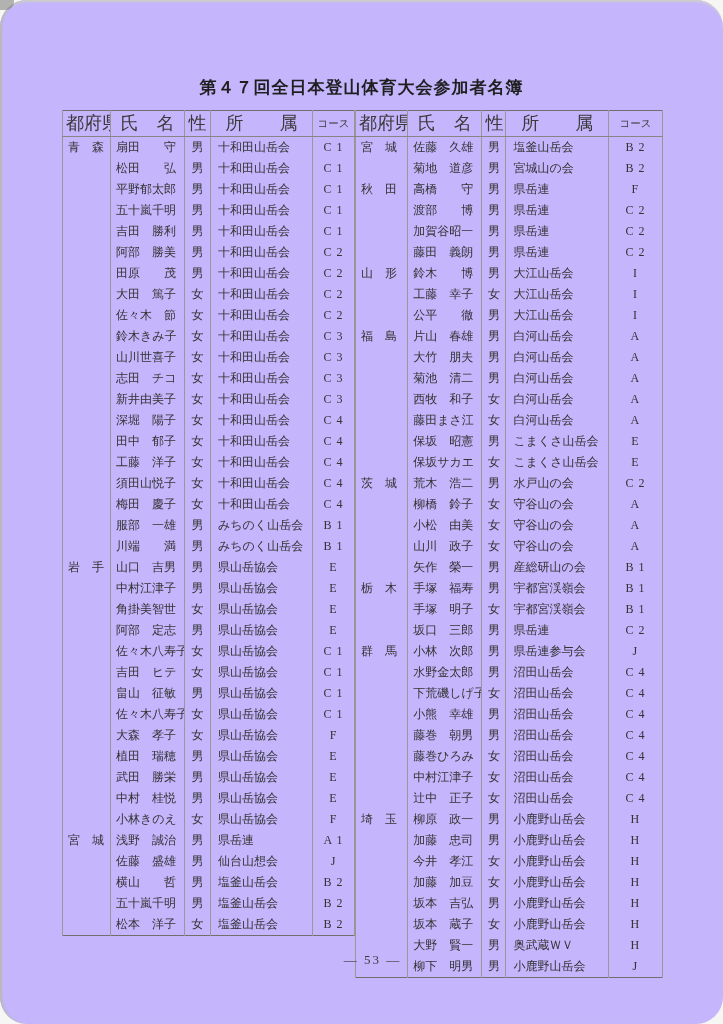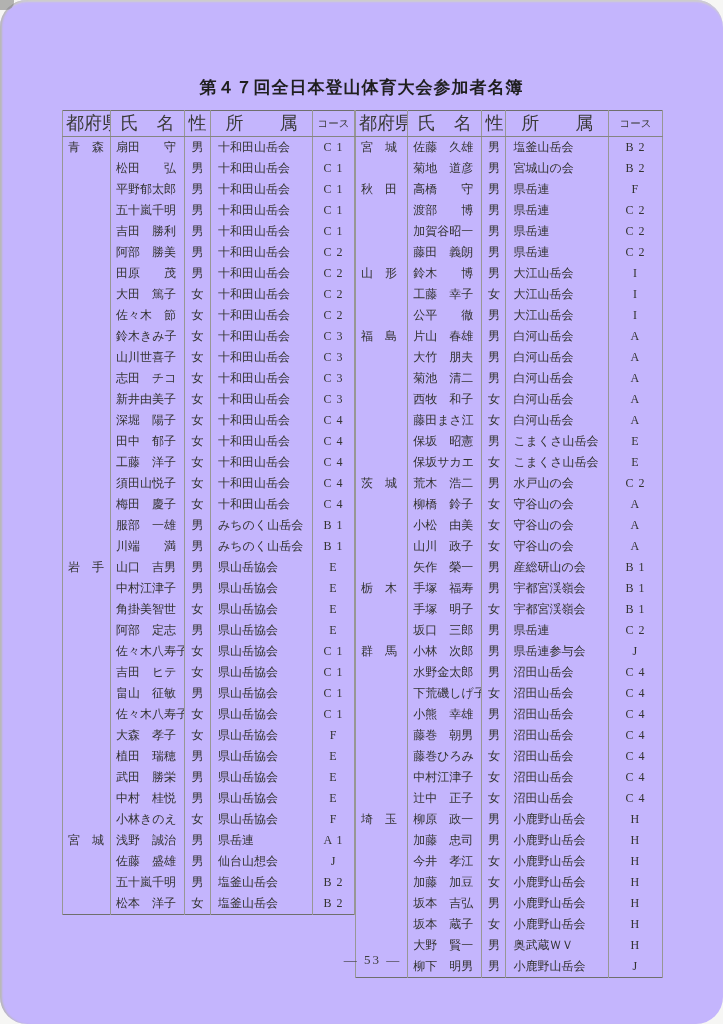--- a/index.html
+++ b/index.html
@@ -330,20 +330,27 @@
           </tr>
           <tr>
             <td class="pref"></td>
             <td class="name">佐藤　盛雄</td>
             <td class="sex">男</td>
             <td class="affil">仙台山想会</td>
             <td class="course">J</td>
           </tr>
           <tr>
             <td class="pref"></td>
+            <td class="name">横山　　哲</td>
+            <td class="sex">男</td>
+            <td class="affil">塩釜山岳会</td>
+            <td class="course">B 2</td>
+          </tr>
+          <tr>
+            <td class="pref"></td>
             <td class="name">五十嵐千明</td>
             <td class="sex">男</td>
             <td class="affil">塩釜山岳会</td>
             <td class="course">B 2</td>
           </tr>
           <tr>
             <td class="pref"></td>
             <td class="name">松本　洋子</td>
             <td class="sex">女</td>
             <td class="affil">塩釜山岳会</td>

